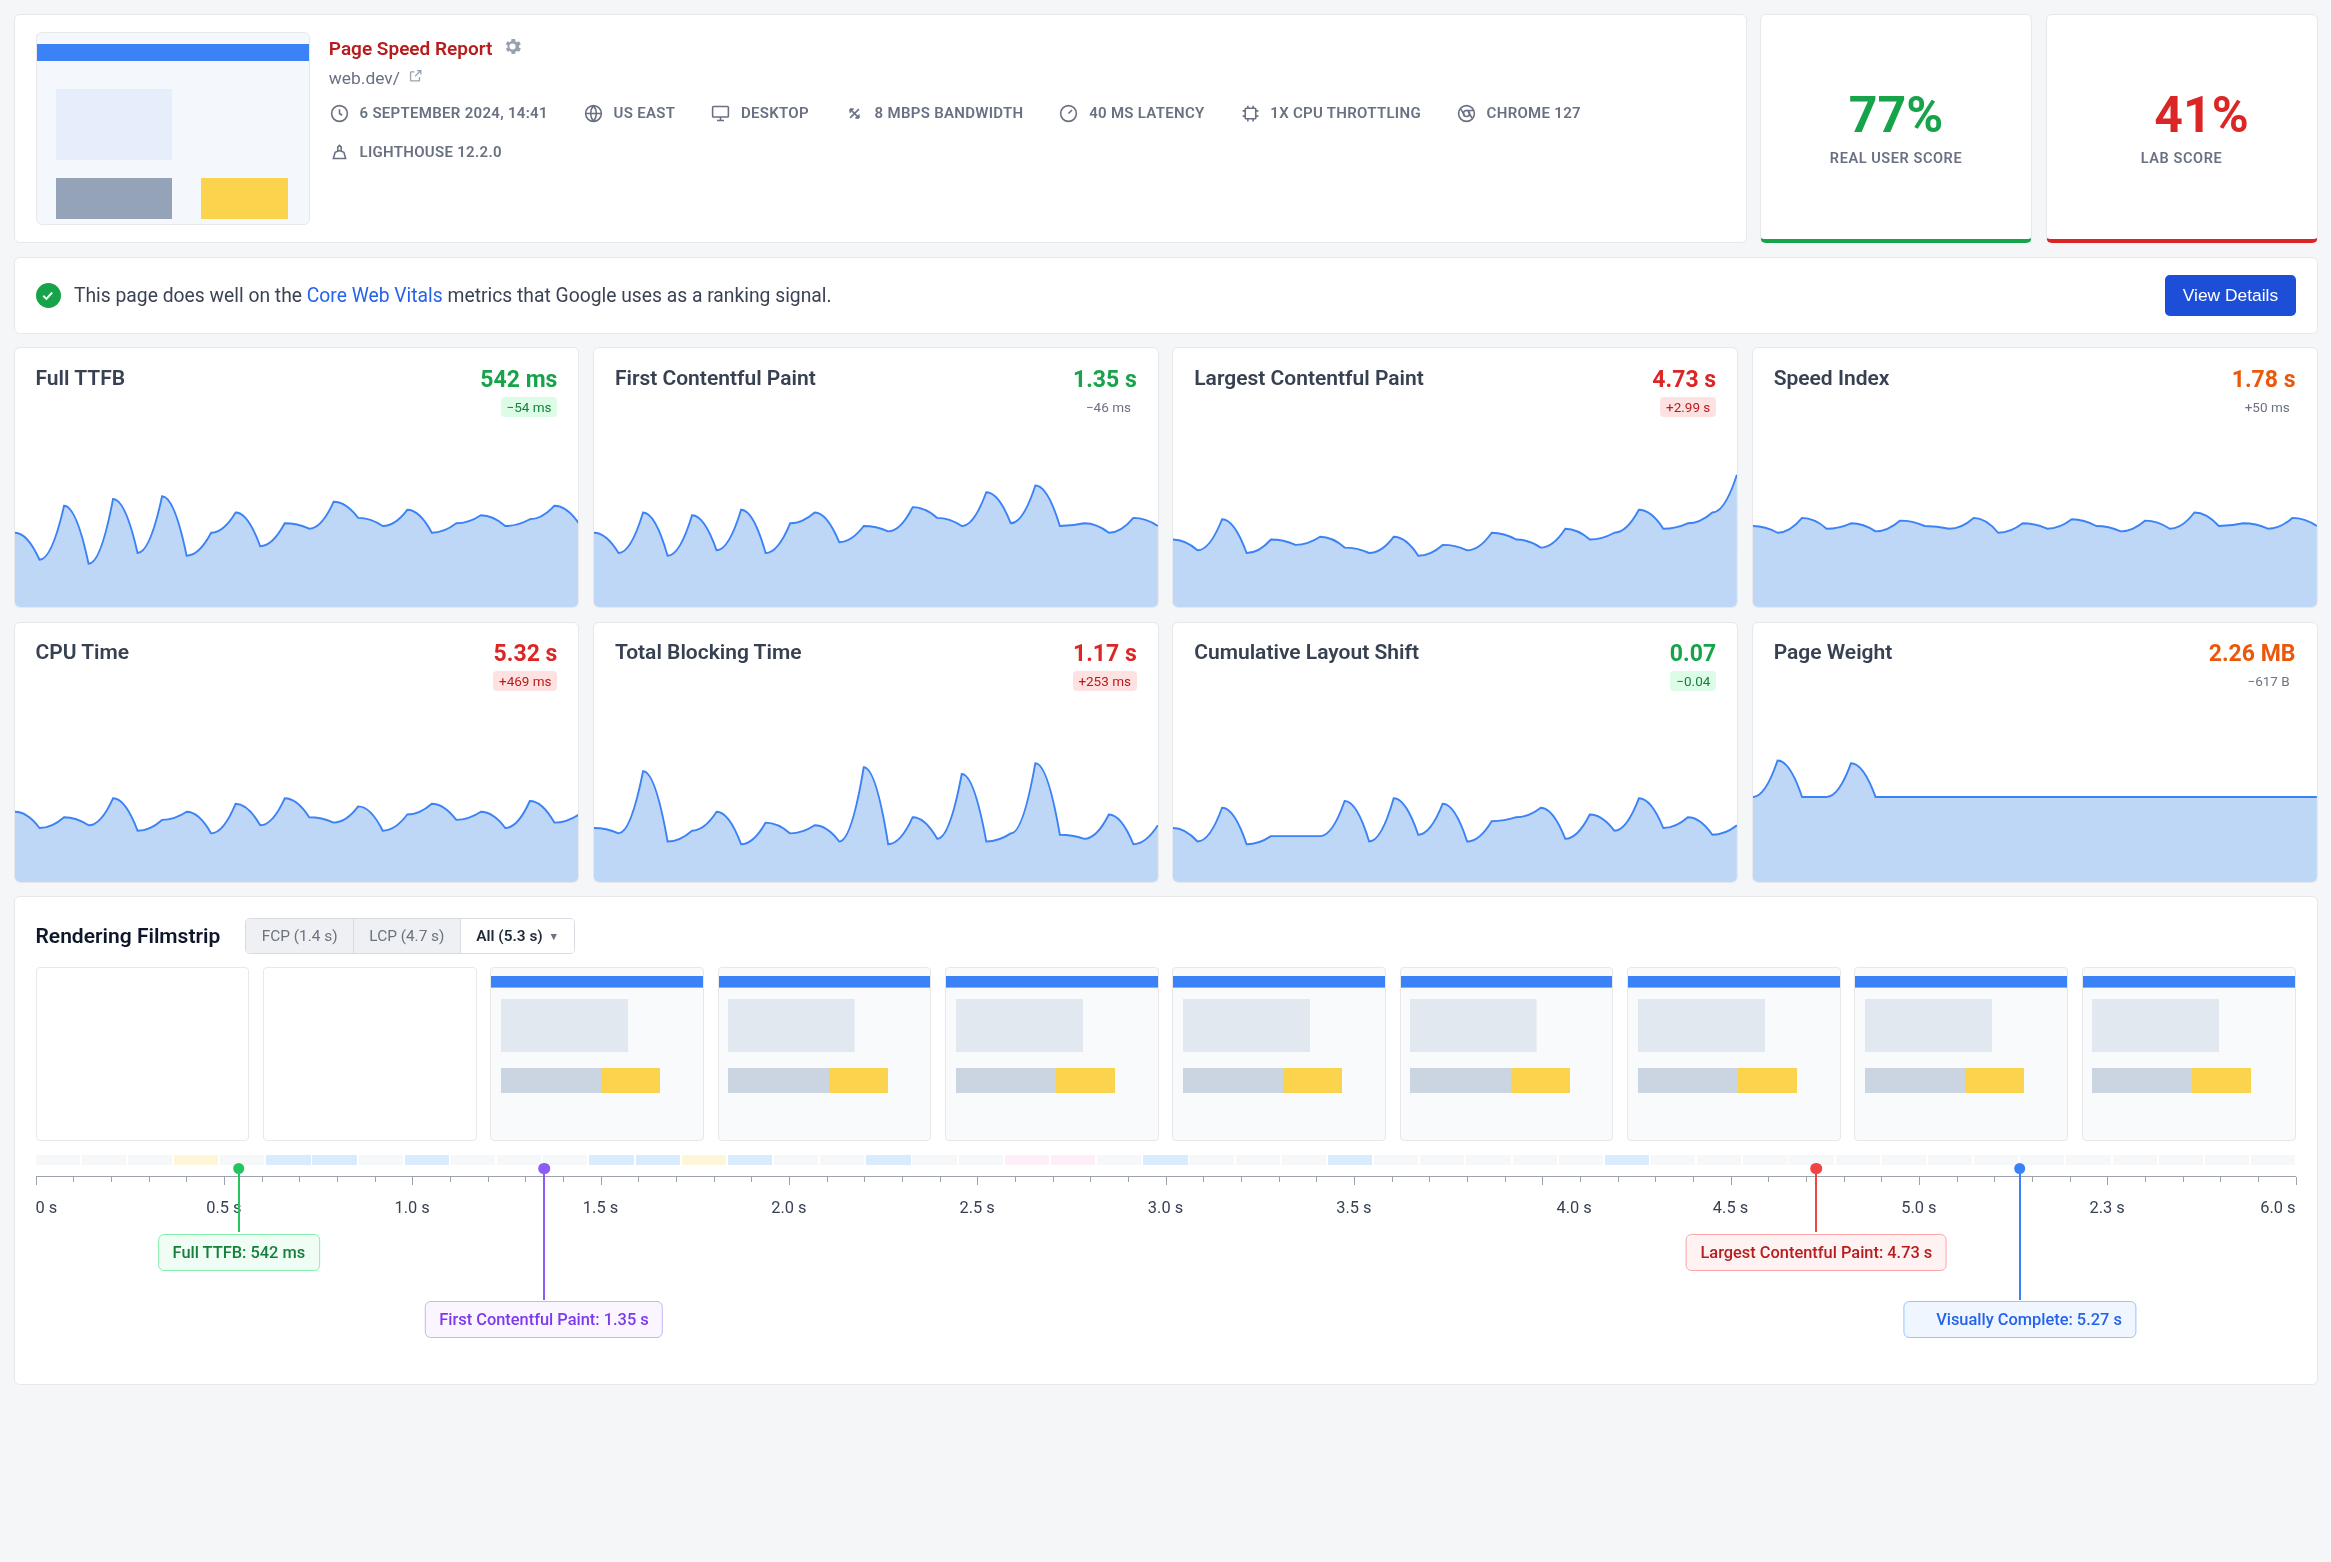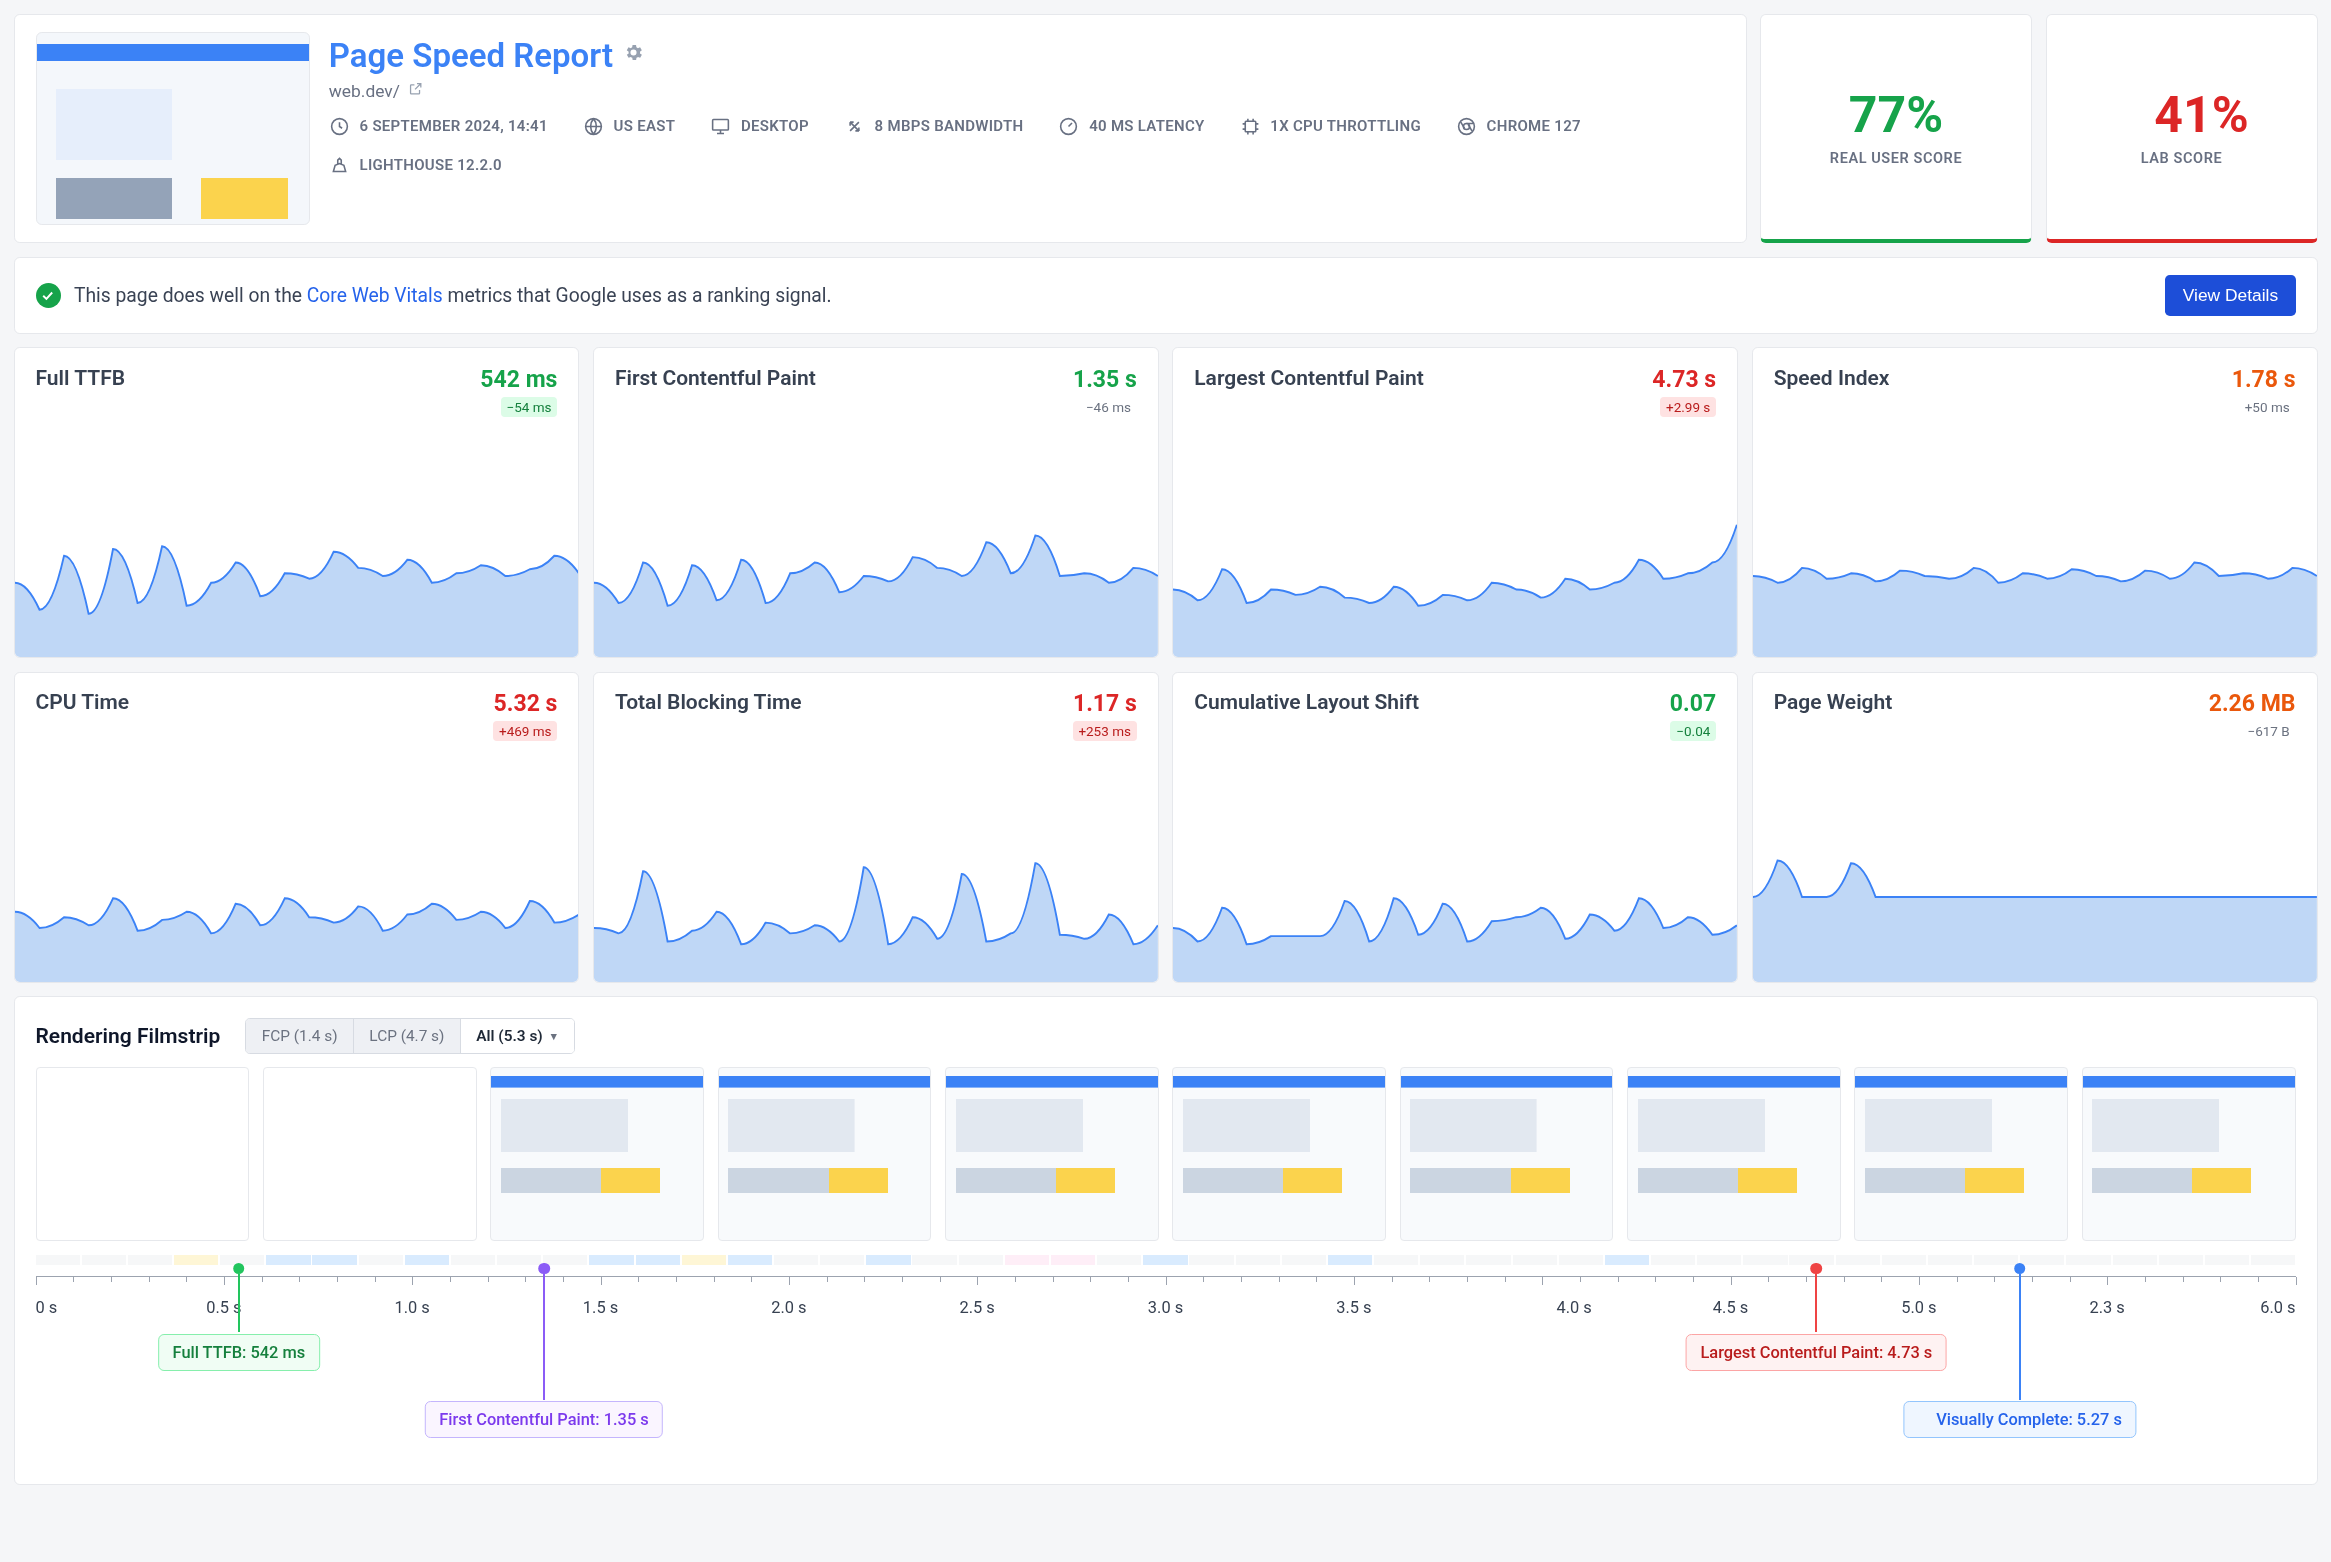--- a/index.html
+++ b/index.html
@@ -27,21 +27,21 @@
     border: 1px solid #e6e8ec;
     border-radius: 5.8px;
     background: linear-gradient(#3b82f6,#3b82f6) 0 11.6px/100% 17.4px no-repeat,
                 linear-gradient(#e6eefb,#e6eefb) 19.3px 56px/116px 71px no-repeat,
                 linear-gradient(#fbd34d,#fbd34d) 164px 145px/87px 41px no-repeat,
                 linear-gradient(#94a3b8,#94a3b8) 19.3px 145px/116px 41px no-repeat,
                 #f4f7fb;
   }
   .header-info { flex: 1; padding-top: 3.9px; }
   .title-row { display:flex; align-items:center; gap:9.7px; }
-  .page-title { font-size: 33px; font-weight: 600; color:#3b82f6; }
+  .page-title { font-size: 19px; font-weight: 600; color:#b91c1c; }
   .gear-icon { color:#97a1b0; font-size:19.3px; }
   .url-row { margin: 5.8px 0 15.4px; display:flex; align-items:center; gap:7.7px; color:#687082; font-size:17.4px; }
   .ext-icon { color:#97a1b0; }
   .meta-row { display:flex; flex-wrap:wrap; gap: 17.4px 35px; color:#687082; text-transform:uppercase; letter-spacing:.02em; font-weight:600; font-size:15px; }
   .meta-item { display:inline-flex; align-items:center; gap:9.7px; }
   .meta-icon { width:21px; height:21px; display:inline-flex; align-items:center; justify-content:center; }
   .meta-icon svg { width:21px; height:21px; fill:none; stroke:#687082; stroke-width:1.8; }
 
   .score-card {
     width: 272px;
@@ -72,21 +72,21 @@
     padding:9.7px 17.4px; font-size:17.4px; font-weight:500; cursor:pointer;
   }
 
   
   .grid {
     display:grid; grid-template-columns: repeat(4, 1fr); gap:13.5px;
     margin-bottom:13.5px;
   }
   .metric {
     background:#fff; border:1px solid #e6e8ec; border-radius:5.8px;
-    padding:17.4px 0 0 0; height: 311px; position:relative; overflow:hidden;
+    padding:17.4px 0 0 0; height: 261px; position:relative; overflow:hidden;
   }
   .m-head { display:flex; justify-content:space-between; align-items:flex-start; padding:0 21px; }
   .m-name { font-size:21px; font-weight:600; color:#374151; }
   .m-val  { font-size:23px; font-weight:700; text-align:right; }
   .m-val.green { color:#16a34a; }
   .m-val.orange { color:#ea580c; }
   .m-val.red   { color:#dc2626; }
   .m-delta { margin-top:3.9px; text-align:right; font-size:13.5px; padding:1.9px 5.8px; border-radius:3.9px; display:inline-block; float:right; }
   .m-delta.good { background:#dcfce7; color:#15803d; }
   .m-delta.bad  { background:#fee2e2; color:#b91c1c; }

